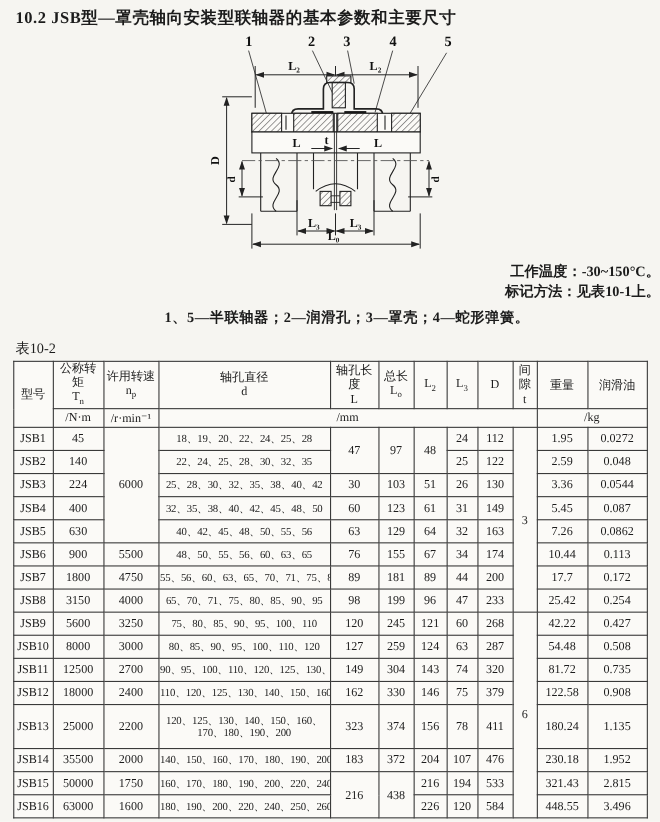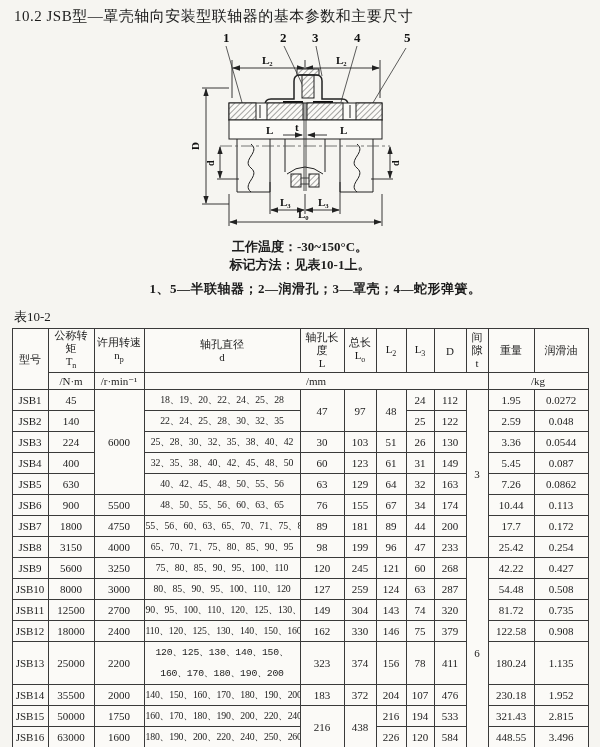--- a/index.html
+++ b/index.html
@@ -6,26 +6,26 @@
   body{
     width:600px;height:747px;
     background:#f6f5f1;
     color:#1c1c1c;
     font-family:"Liberation Serif","DejaVu Serif",serif;
     overflow:hidden;
   }
   .title{
     padding:7px 0 0 14px;
     font-size:15px;
-    font-weight:normal;
+    font-weight:bold;
     letter-spacing:.5px;
   }
   svg{display:block;margin:0 auto;}
   .cnote{
-    text-align:center;
+    text-align:right;
     font-size:13px;
     font-weight:bold;
     line-height:18px;
   }
   .legend{
     text-align:center;
     font-size:13px;
     font-weight:bold;
     margin-top:6px;
     letter-spacing:.5px;
@@ -52,21 +52,21 @@
     font-weight:normal;
     overflow:hidden;
   }
   thead tr.h1{height:36px;}
   thead tr.h2{height:17px;margin-left:16px;}
   tbody tr{height:21px;margin-top:23px;}
   tbody tr.tall{height:40px;}
   .hl{display:block;line-height:13px;}
   sub{font-size:8px;}
   td.bores{font-size:9.8px;letter-spacing:-.2px;white-space:nowrap;}
-  tr.tall td.bores{white-space:normal;line-height:21px;font-family:Liberation Mono, monospace;}
+  tr.tall td.bores{white-space:normal;line-height:11px;}
 </style>
 </head>
 <body>
 
 <div class="title">10.2  JSB型—罩壳轴向安装型联轴器的基本参数和主要尺寸</div>
 
 <svg width="600" height="212" viewBox="0 0 600 212">
   <defs>
     <pattern id="h" patternUnits="userSpaceOnUse" width="4" height="4" patternTransform="rotate(45)">
       <rect width="4" height="4" fill="#fbfaf7"></rect>

